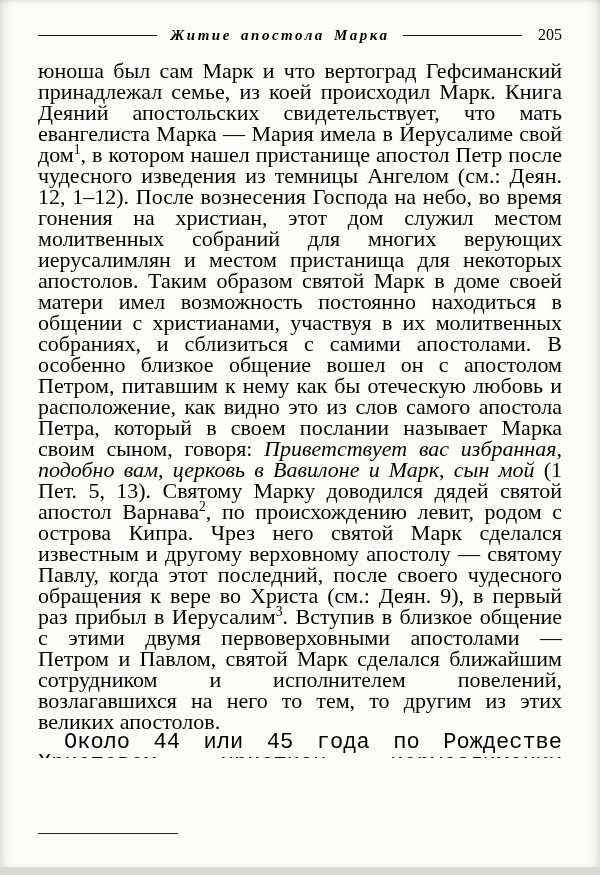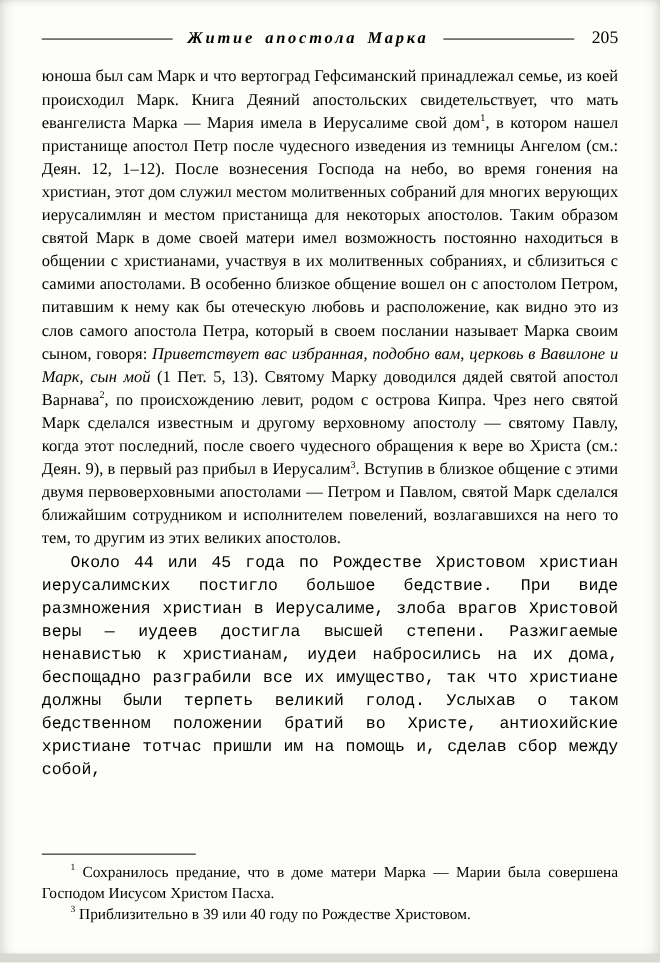--- a/index.html
+++ b/index.html
@@ -39,21 +39,21 @@
     padding: 0 14px;
     white-space: nowrap;
   }
   .page-number {
     font-size: 16px;
     margin-left: 16px;
     white-space: nowrap;
   }
   
   .body-text {
-    font-size: 15px;
+    font-size: 22px;
     line-height: 21px;
     text-align: justify;
     max-height: 698px;
     overflow: hidden;
     hyphens: auto;
     -webkit-hyphens: auto;
   }
   .body-text p {
     margin: 0;
     text-indent: 0;
@@ -98,18 +98,16 @@
   </div>
 
   <div class="body-text" lang="ru">
       <p class=""><span>юноша был сам Марк и что вертоград Гефсиманский принадлежал семье, из коей происходил Марк. Книга Деяний апостольских свидетельствует, что мать евангелиста Марка — Мария имела в Иерусалиме свой дом</span><sup>1</sup><span>, в котором нашел пристанище апостол Петр после чудесного изведения из темницы Ангелом (см.: Деян. 12, 1–12). После вознесения Господа на небо, во время гонения на христиан, этот дом служил местом молитвенных собраний для многих верующих иерусалимлян и местом пристанища для некоторых апостолов. Таким образом святой Марк в доме своей матери имел возможность постоянно находиться в общении с христианами, участвуя в их молитвенных собраниях, и сблизиться с самими апостолами. В особенно близкое общение вошел он с апостолом Петром, питавшим к нему как бы отеческую любовь и расположение, как видно это из слов самого апостола Петра, который в своем послании называет Марка своим сыном, говоря: </span><em>Приветствует вас избранная, подобно вам, церковь в Вавилоне и Марк, сын мой</em><span> (1 Пет. 5, 13). Святому Марку доводился дядей святой апостол Варнава</span><sup>2</sup><span>, по происхождению левит, родом с острова Кипра. Чрез него святой Марк сделался известным и другому верховному апостолу — святому Павлу, когда этот последний, после своего чудесного обращения к вере во Христа (см.: Деян. 9), в первый раз прибыл в Иерусалим</span><sup>3</sup><span>. Вступив в близкое общение с этими двумя первоверховными апостолами — Петром и Павлом, святой Марк сделался ближайшим сотрудником и исполнителем повелений, возлагавшихся на него то тем, то другим из этих великих апостолов.</span></p>
       <p class="indent"><span>Около 44 или 45 года по Рождестве Христовом христиан иерусалимских постигло большое бедствие. При виде размножения христиан в Иерусалиме, злоба врагов Христовой веры — иудеев достигла высшей степени. Разжигаемые ненавистью к христианам, иудеи набросились на их дома, беспощадно разграбили все их имущество, так что христиане должны были терпеть великий голод. Услыхав о таком бедственном положении братий во Христе, антиохийские христиане тотчас пришли им на помощь и, сделав сбор между собой,</span></p>
     </div>
 
   <div class="footnotes">
     <div class="fn-rule"></div>
     <div>
-        <div class="footnote"><sup>1</sup><span> Сохранилось предание, что в доме матери Марка — Марии была совершена Господом Иисусом Христом Пасха.</span></div>
-        <div class="footnote"><sup>3</sup><span> Приблизительно в 39 или 40 году по Рождестве Христовом.</span></div>
       </div>
   </div>
 
 </div>
 
 </body></html>

